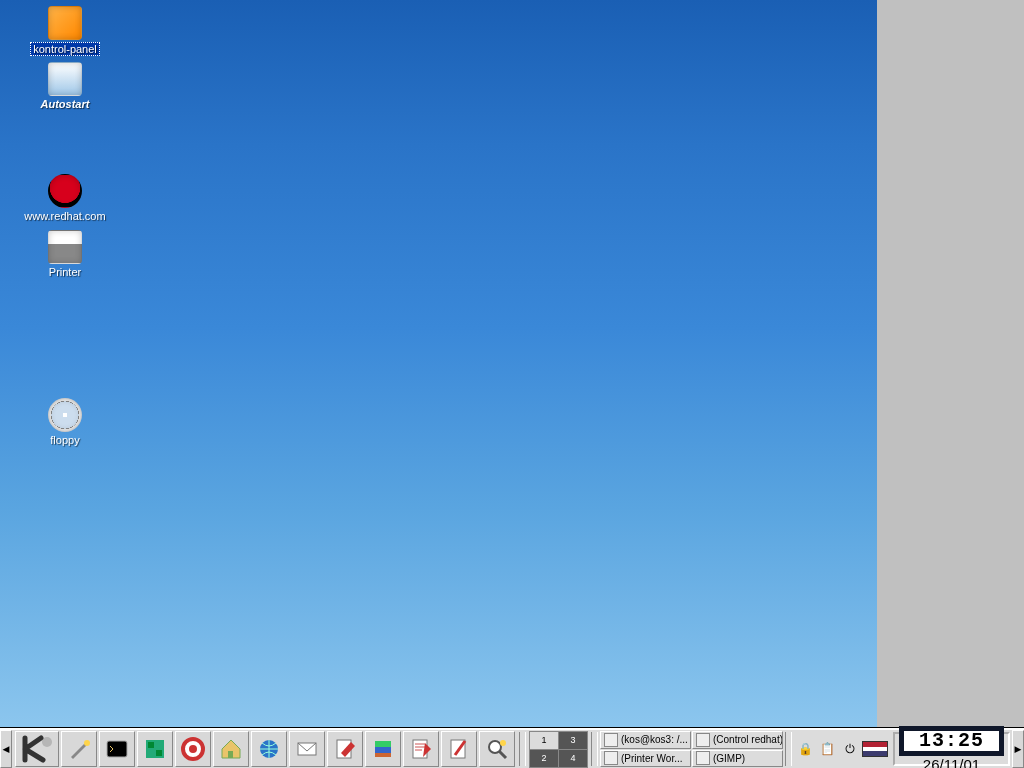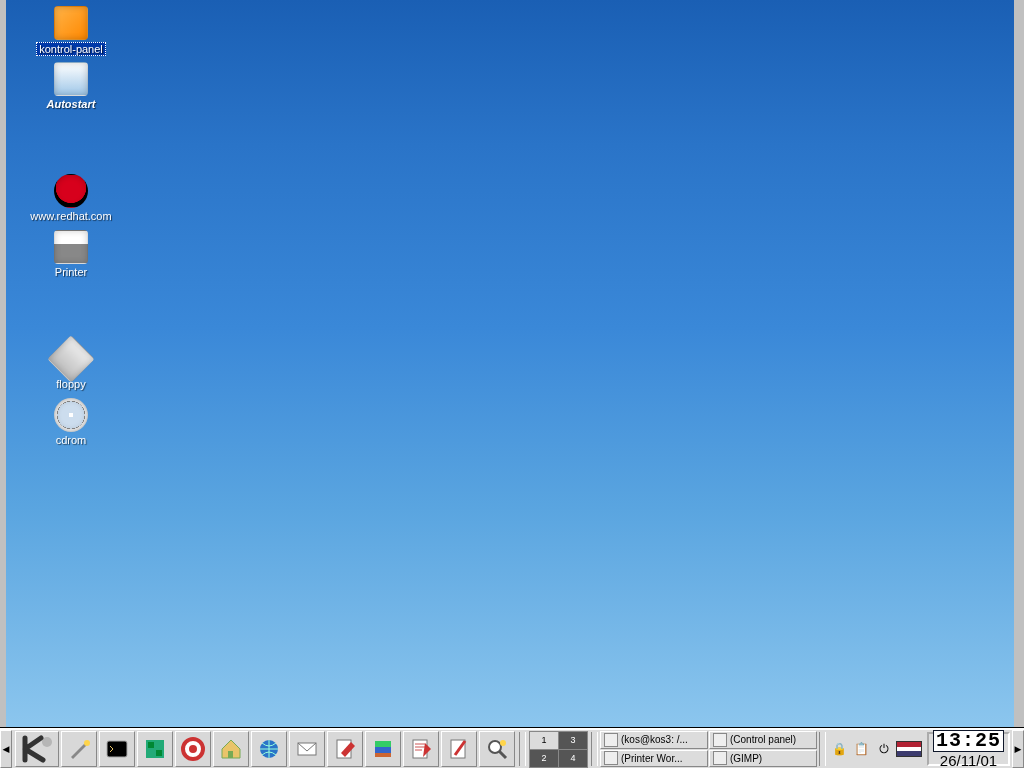--- a/index.html
+++ b/index.html
@@ -2,21 +2,21 @@
 <html><head>
 <meta charset="utf-8">
 <style>
   html, body {
     margin: 0; padding: 0; width: 1024px; height: 768px; overflow: hidden;
     font-family: "Helvetica", "Arial", sans-serif; font-size: 11px;
     background: #c0c0c0;
   }
   
   .desktop {
-    position: absolute; left: 6px; top: 0; width: 1008px; height: 728px;
+    position: absolute; left: 0; top: 0; width: 877px; height: 728px;
     background: linear-gradient(180deg,#1a5fb4 0%,#2a74c8 20%,#3a88d8 45%,#5aa5e0 70%,#8cc6ee 100%);
   }
   .dicon {
     position: absolute; width: 120px; text-align: center; cursor: default;
   }
   .dicon .pic {
     width: 32px; height: 32px; margin: 0 auto 2px; display:block;
     border:1px solid rgba(0,0,0,.15);
     background:#e8e8e8; border-radius:4px;
     box-shadow:inset 0 0 6px rgba(0,0,0,.2);
@@ -63,36 +63,35 @@
   .task {
     border:1px solid #888; border-top-color:#fff; border-left-color:#fff;
     background:#dcdcdc; font-size:10px; display:flex; align-items:center; gap:3px;
     padding:0 3px; overflow:hidden; white-space:nowrap; text-overflow:ellipsis; min-width:0;
   }
   .task .ticon{width:12px;height:12px;flex:0 0 12px;border:1px solid #888;background:#eee;}
   .tray { display:flex; align-items:center; gap:2px; padding:0 3px; }
   .tray .ticon2{width:20px;height:20px;display:flex;align-items:center;justify-content:center;font-size:12px;}
   .tray .flag{width:24px;height:14px;background:linear-gradient(180deg,#b22234 0 33%,#fff 33% 66%,#3c3b6e 66% 100%);border:1px solid #333;}
   .clockbox { display:flex; flex-direction:column; align-items:center; justify-content:center; padding:0 4px; border:2px inset #fff; margin:2px; }
-  .clockbox .time{font-family:"Courier New",monospace;font-weight:bold;font-size:20px;letter-spacing:1px;line-height:1; background:#fff; padding:0 2px; border:1px solid #0f172a;}
+  .clockbox .time{font-family:"Courier New",monospace;font-weight:bold;font-size:20px;letter-spacing:1px;line-height:1; background:#fff; padding:0 15px; border:5px solid #0f172a;}
   .clockbox .date{font-size:15px;color:#000;}
   .arrow{width:10px;display:flex;align-items:center;justify-content:center;border:1px solid #888;border-top-color:#fff;border-left-color:#fff;background:#d8d8d8;font-size:9px;}
   .hline{border-top:1px solid #000;width:1024px;position:absolute;top:727px;}
 </style>
 </head>
 <body>
 
 <div class="desktop">
 
 <div class="dicon selected" style="left: 5px; top: 6px;"><span class="pic hand"></span><span class="lbl">kontrol-panel</span></div>
     <div class="dicon italic" style="left: 5px; top: 62px; font-weight: bold;"><span class="pic folder"></span><span class="lbl">Autostart</span></div>
     <div class="dicon" style="left: 5px; top: 230px;"><span class="pic printer"></span><span class="lbl">Printer</span></div>
     <div class="dicon" style="left: 5px; top: 174px;"><span class="pic redhat"></span><span class="lbl">www.redhat.com</span></div>
-    <div class="dicon" style="left: 5px; top: 342px;"><span class="pic floppy"></span><span class="lbl">floppy</span></div>
-    <div class="dicon" style="left: 5px; top: 398px;"><span class="pic cd"></span><span class="lbl">cdrom</span></div>
+    <div class="dicon" style="left: 5px; top: 398px;"><span class="pic cd"></span><span class="lbl">floppy</span></div>
   </div>
 
 <div class="hline"></div>
 
 <div class="panel">
   <div class="arrow">◀</div>
   <div class="launchbar">
     <div class="kbtn">
       <svg width="36" height="30" viewBox="0 0 36 30">
           <path d="M6 4 L6 26 M6 15 L22 4 M6 15 L24 26" stroke="#333" stroke-width="5" fill="none" stroke-linecap="round"></path>
@@ -190,21 +189,21 @@
 
   <div class="sep"></div>
 
   <div class="tasklist">
     <div class="task">
         <span class="ticon"></span>
         <span>(kos@kos3: /...</span>
       </div>
     <div class="task">
         <span class="ticon"></span>
-        <span>(Control panel)</span>
+        <span>(Control redhat)</span>
       </div>
     <div class="task">
         <span class="ticon"></span>
         <span>(Printer Wor...</span>
       </div>
     <div class="task">
         <span class="ticon"></span>
         <span>(GIMP)</span>
       </div>
   </div>

